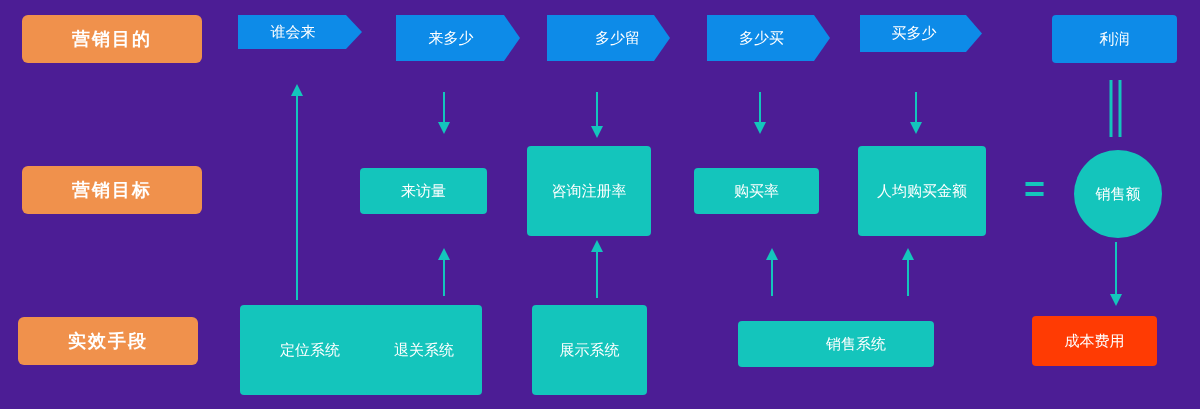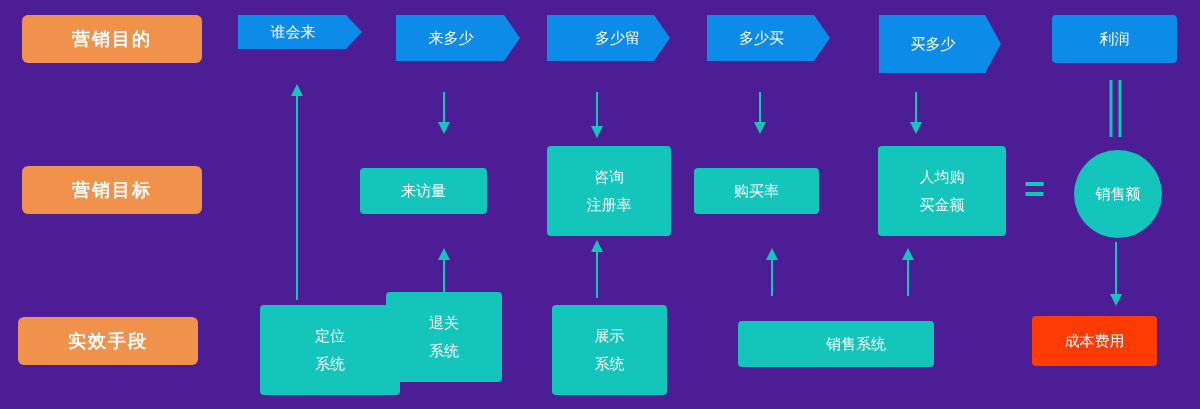--- a/index.html
+++ b/index.html
@@ -44,21 +44,21 @@
   .bluebox {
     background: var(--blue);
     border-radius: 4px;
     font-size: 15px;
   }
   .teal {
     background: var(--teal);
     border-radius: 4px;
     font-size: 15px;
   }
-  .two-line { flex-direction: column; line-height: 1.9; margin-left: 20px; }
+  .two-line { flex-direction: row; line-height: 1.9; }
   .circle {
     background: var(--teal);
     border-radius: 50%;
     font-size: 15px;
   }
   .redbox {
     background: var(--red);
     border-radius: 4px;
     font-size: 15px;
   }
@@ -105,21 +105,21 @@
   </svg>
 
   <div class="node orange" style="left:22px; top:15px; width:180px; height:48px;">营销目的</div>
   <div class="node orange" style="left:22px; top:166px; width:180px; height:48px;">营销目标</div>
   <div class="node orange" style="left:18px; top:317px; width:180px; height:48px;">实效手段</div>
 
   <div class="node chev" style="left:238px; top:15px; width:124px; height:34px;">谁会来</div>
   <div class="node chev" style="left:396px; top:15px; width:124px; height:46px;">来多少</div>
   <div class="node chev" style="left:547px; top:15px; width:123px; height:46px;padding-left:32px;">多少留</div>
   <div class="node chev" style="left:707px; top:15px; width:123px; height:46px;">多少买</div>
-  <div class="node chev" style="left:879px; top:15px; width:122px; height:58px;">买多少</div>
+  <div class="node chev" style="left:860px; top:15px; width:122px; height:37px;">买多少</div>
 
   <div class="node bluebox" style="left:1052px; top:15px; width:125px; height:48px;">利润</div>
 
   <div class="node teal" style="left:360px; top:168px; width:127px; height:46px;">来访量</div>
   <div class="node teal two-line" style="left:527px; top:146px; width:124px; height:90px;">
     <span>咨询</span>
     <span>注册率</span>
   </div>
   <div class="node teal" style="left:694px; top:168px; width:125px; height:46px;">购买率</div>
   <div class="node teal two-line" style="left:858px; top:146px; width:128px; height:90px;">
@@ -128,21 +128,21 @@
   </div>
 
   <div class="equals" style="left:1024px; top:172px;">=</div>
 
   <div class="node circle" style="left:1074px; top:150px; width:88px; height:88px;">销售额</div>
 
   <div class="node teal two-line" style="left:240px; top:305px; width:140px; height:90px;text-align:center;">
     <span>定位</span>
     <span>系统</span>
   </div>
-  <div class="node teal two-line" style="left:366px; top:292px; width:116px; height:90px;">
+  <div class="node teal two-line" style="left:366px; top:305px; width:116px; height:90px;">
     <span>退关</span>
     <span>系统</span>
   </div>
   <div class="node teal two-line" style="left:532px; top:305px; width:115px; height:90px;">
     <span>展示</span>
     <span>系统</span>
   </div>
   <div class="node teal" style="left:738px; top:321px; width:196px; height:46px;padding-left:40px;">销售系统</div>
 
   <div class="node redbox" style="left:1032px; top:316px; width:125px; height:50px;">成本费用</div>

